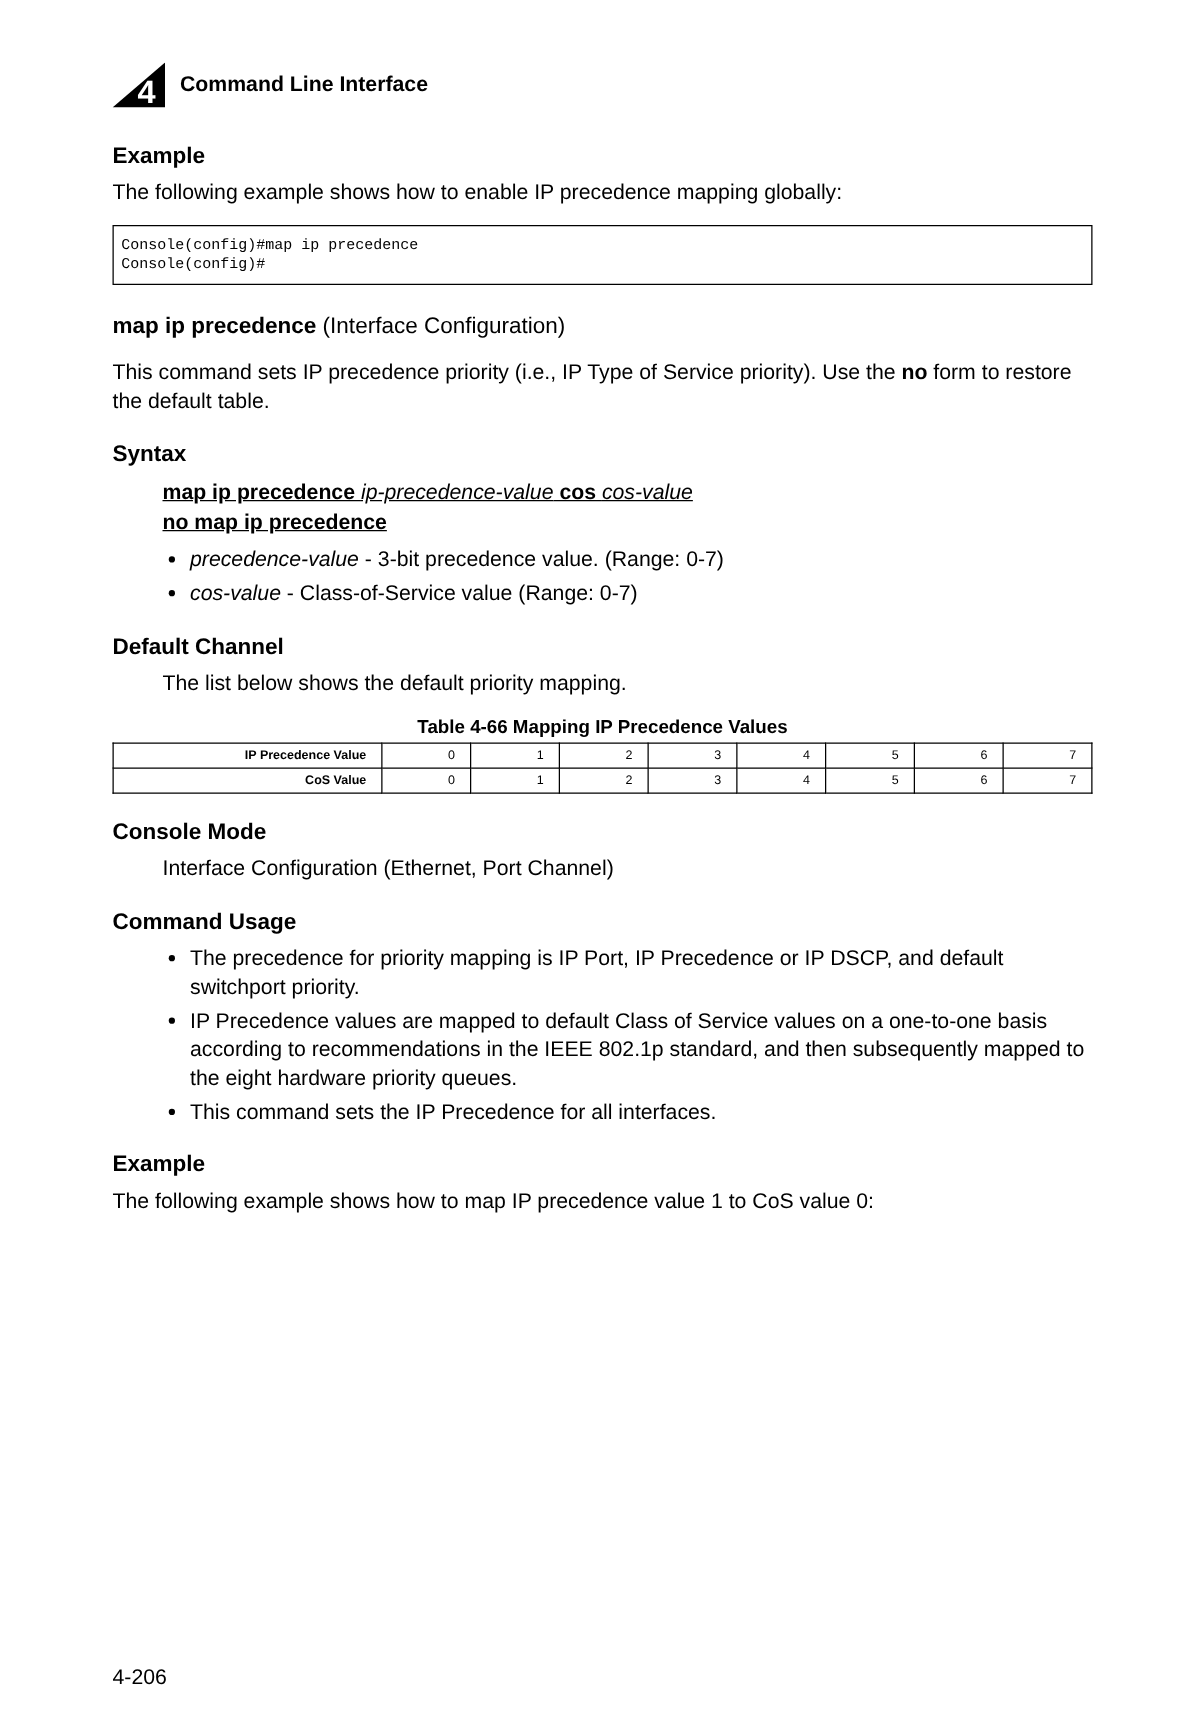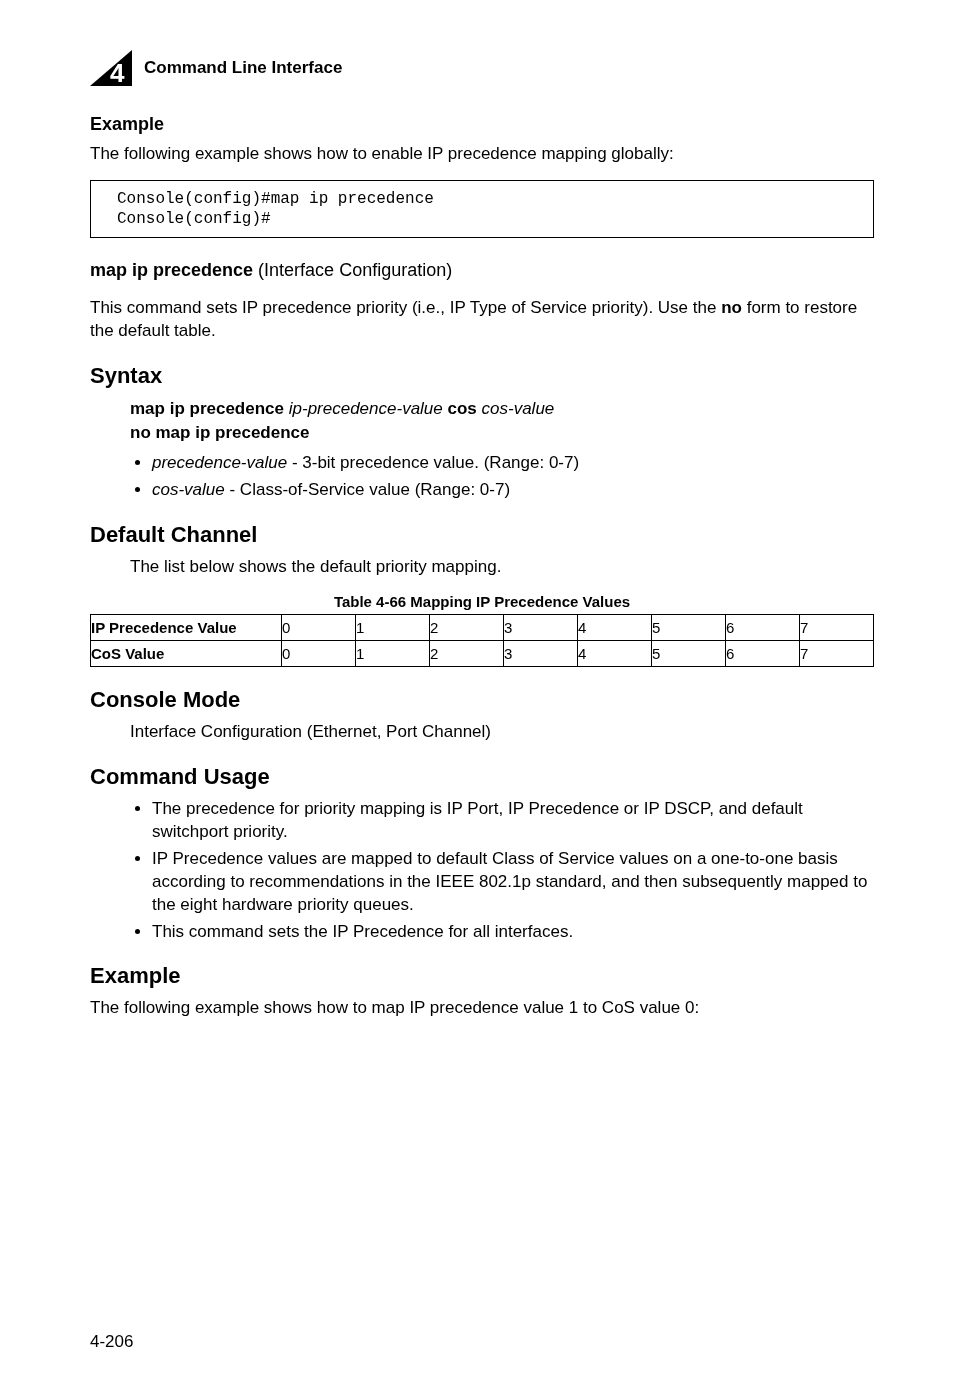--- a/index.html
+++ b/index.html
@@ -48,46 +48,47 @@
     font-weight: bold;
     margin: 22px 0 8px 0;
   }
   .para {
     font-size: 17px;
     line-height: 1.35;
     margin: 6px 0 14px 0;
   }
   .codebox {
     border: 1px solid #000;
-    padding: 8px 26px;
+    padding: 8px 6px;
     font-family: "Courier New", monospace;
-    font-size: 16px;
+    font-size: 12px;
     line-height: 1.25;
     white-space: pre;
     margin: 6px 0 22px 0;
   }
   .h-cmd {
     font-size: 18px;
     font-weight: bold;
     margin-top: 14px;
     margin-bottom: 16px;
   }
   .h-cmd .cmd-name { font-weight: bold; }
   .h-cmd .cmd-sub { font-weight: normal; }
   .subhead {
-    font-size: 22px;
+    font-size: 18px;
     font-weight: bold;
     margin: 20px 0 8px 0;
   }
   .indent {
     margin-left: 40px;
   }
   .syntax-line {
     font-size: 17px;
     line-height: 1.45;
+    text-decoration: underline;
   }
   .syntax-line .bold { font-weight: bold; }
   .syntax-line .ital { font-style: italic; }
   ul.bullets {
     margin: 6px 0 4px 0;
     padding-left: 62px;
   }
   ul.bullets li {
     font-size: 17px;
     line-height: 1.35;
@@ -100,23 +101,23 @@
     font-weight: bold;
     margin: 10px 0 4px 0;
   }
   table.prec {
     border-collapse: collapse;
     width: 100%;
     margin-bottom: 8px;
   }
   table.prec td, table.prec th {
     border: 1px solid #000;
-    padding: 4px 0;
-    font-size: 15px;
-    text-align: left;
+    padding: 4px 12px;
+    font-size: 10px;
+    text-align: right;
     font-weight: normal;
   }
   table.prec td.rowlabel, table.prec th.rowlabel {
     font-weight: bold;
     width: 190px;
   }
   .footer {
     position: absolute;
     bottom: 36px;
     left: 90px;

